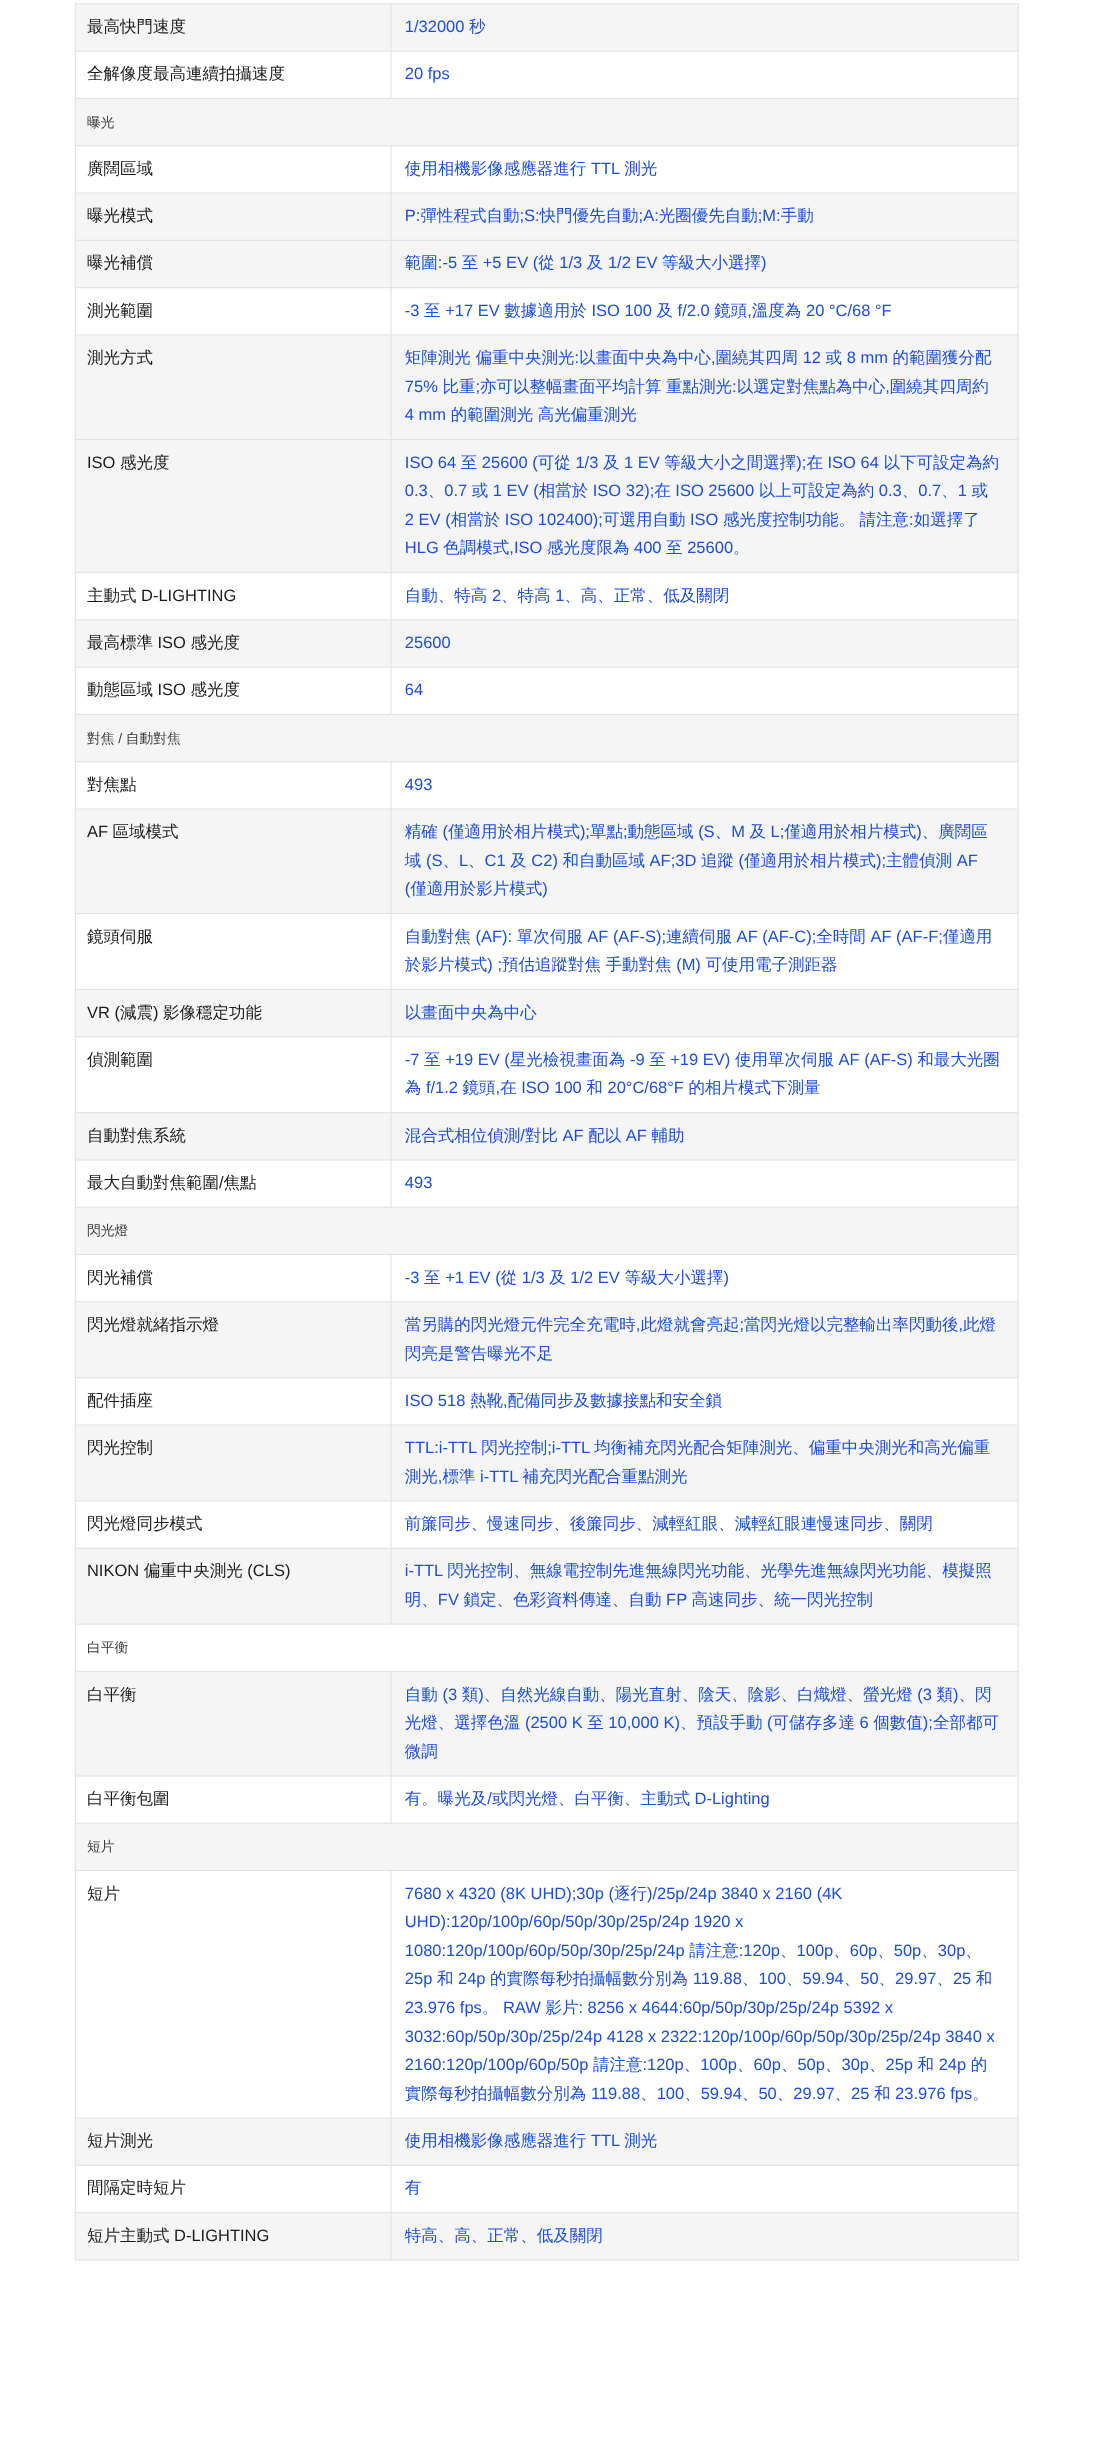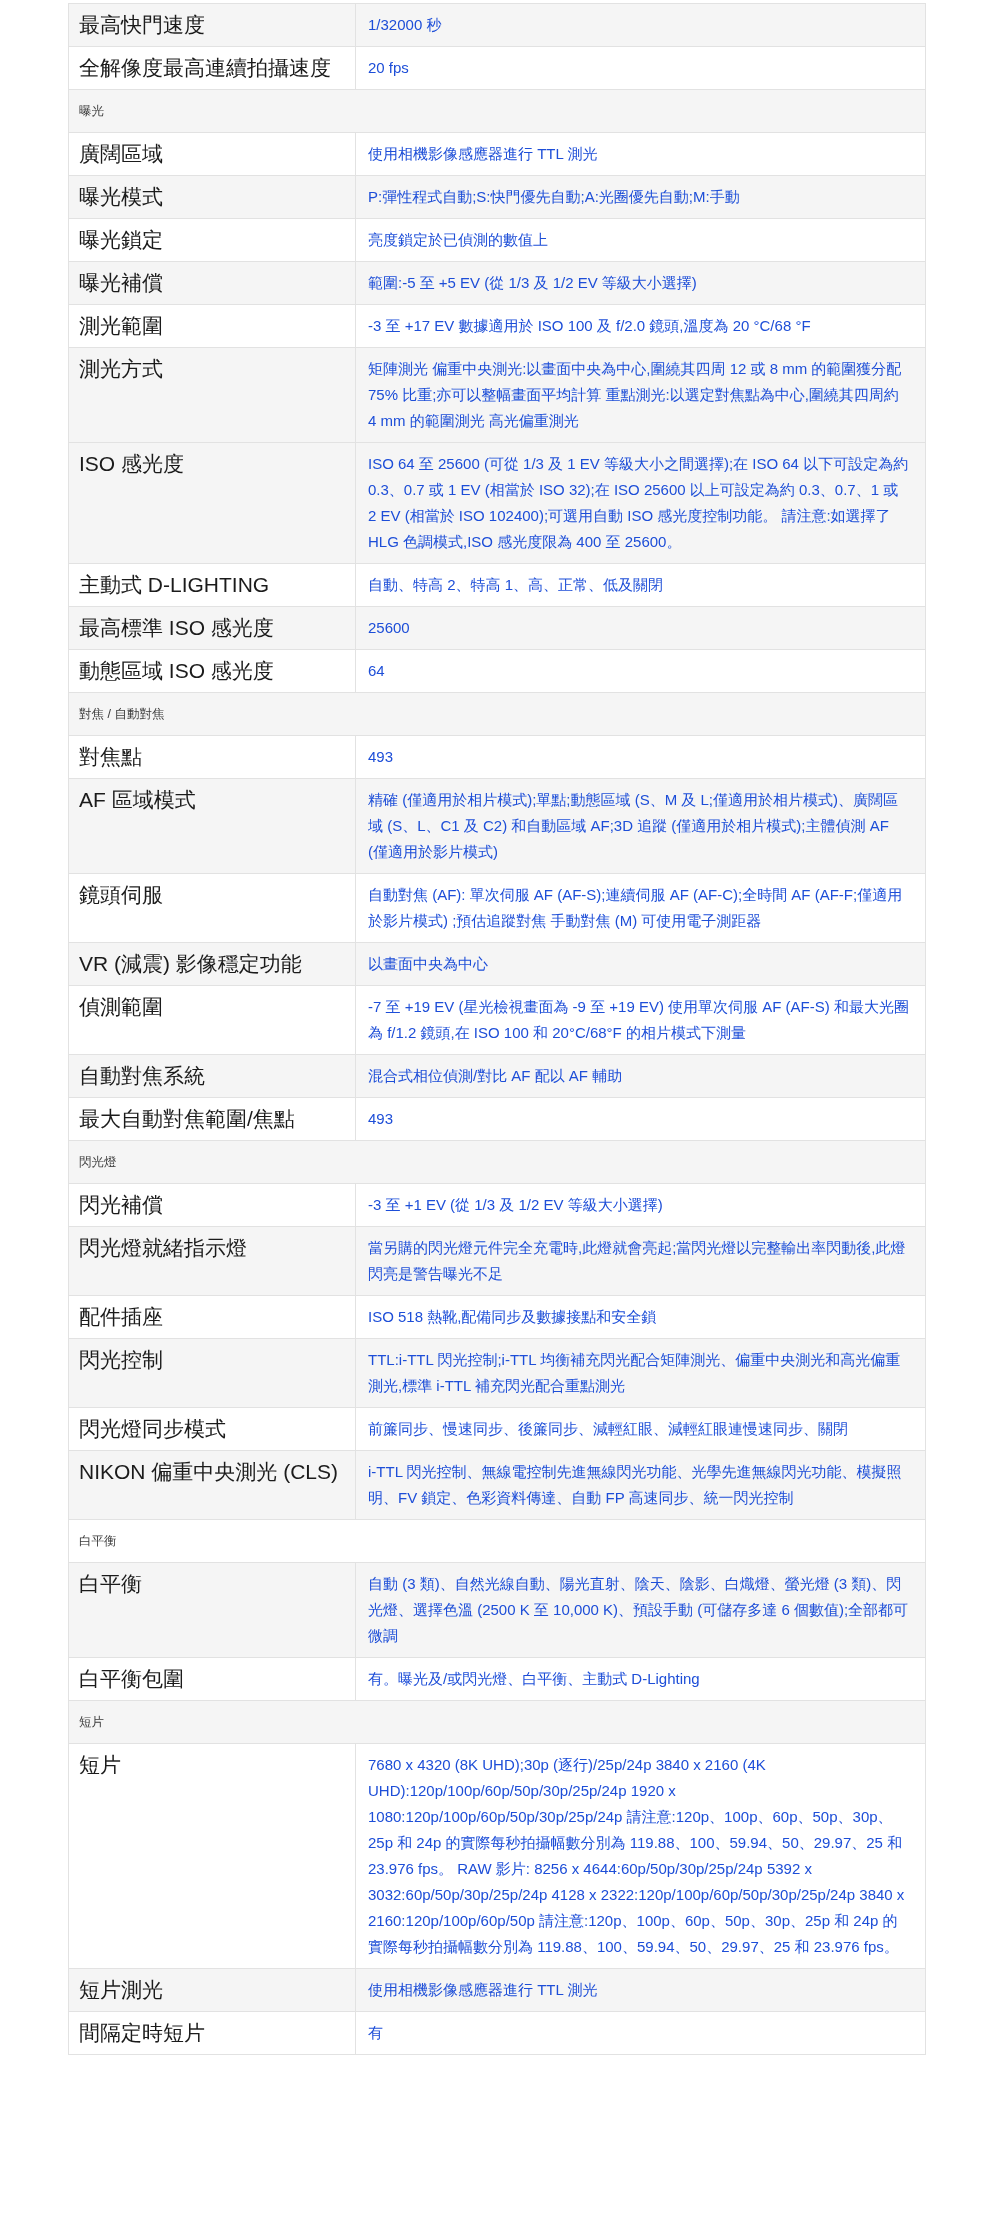--- a/index.html
+++ b/index.html
@@ -25,21 +25,21 @@
   }
   table.spec-table td {
     border: 1px solid #e2e2e2;
     background: #ffffff;
     vertical-align: top;
     word-break: break-word;
   }
   td.label-cell {
     width: 262px;
     padding: 8px 14px 8px 10px;
-    font-size: 21px;
+    font-size: 15px;
     line-height: 26px;
     color: #1b1b1b;
   }
   td.value-cell {
     padding: 8px 16px 8px 12px;
     font-size: 15px;
     line-height: 26px;
     color: #1d4ed8;
   }
   td.section-cell {
@@ -68,24 +68,20 @@
         <tr class="stripe">
           <td colspan="2" class="section-cell">曝光</td>
         </tr>
         <tr class="">
           <td class="label-cell">廣闊區域</td>
           <td class="value-cell">使用相機影像感應器進行 TTL 測光</td>
         </tr>
         <tr class="stripe">
           <td class="label-cell">曝光模式</td>
           <td class="value-cell">P:彈性程式自動;S:快門優先自動;A:光圈優先自動;M:手動</td>
-        </tr>
-        <tr class="">
-          <td class="label-cell">曝光鎖定</td>
-          <td class="value-cell">亮度鎖定於已偵測的數值上</td>
         </tr>
         <tr class="stripe">
           <td class="label-cell">曝光補償</td>
           <td class="value-cell">範圍:-5 至 +5 EV (從 1/3 及 1/2 EV 等級大小選擇)</td>
         </tr>
         <tr class="">
           <td class="label-cell">測光範圍</td>
           <td class="value-cell">-3 至 +17 EV 數據適用於 ISO 100 及 f/2.0 鏡頭,溫度為 20 °C/68 °F</td>
         </tr>
         <tr class="stripe">
@@ -185,15 +181,19 @@
           <td class="value-cell">7680 x 4320 (8K UHD);30p (逐行)/25p/24p 3840 x 2160 (4K UHD):120p/100p/60p/50p/30p/25p/24p 1920 x 1080:120p/100p/60p/50p/30p/25p/24p 請注意:120p、100p、60p、50p、30p、25p 和 24p 的實際每秒拍攝幅數分別為 119.88、100、59.94、50、29.97、25 和 23.976 fps。 RAW 影片: 8256 x 4644:60p/50p/30p/25p/24p 5392 x 3032:60p/50p/30p/25p/24p 4128 x 2322:120p/100p/60p/50p/30p/25p/24p 3840 x 2160:120p/100p/60p/50p 請注意:120p、100p、60p、50p、30p、25p 和 24p 的實際每秒拍攝幅數分別為 119.88、100、59.94、50、29.97、25 和 23.976 fps。</td>
         </tr>
         <tr class="stripe">
           <td class="label-cell">短片測光</td>
           <td class="value-cell">使用相機影像感應器進行 TTL 測光</td>
         </tr>
         <tr class="">
           <td class="label-cell">間隔定時短片</td>
           <td class="value-cell">有</td>
         </tr>
+        <tr class="stripe">
+          <td class="label-cell">短片主動式 D-LIGHTING</td>
+          <td class="value-cell">特高、高、正常、低及關閉</td>
+        </tr>
       </tbody>
   </table>
 </div>
 
 </body></html>

